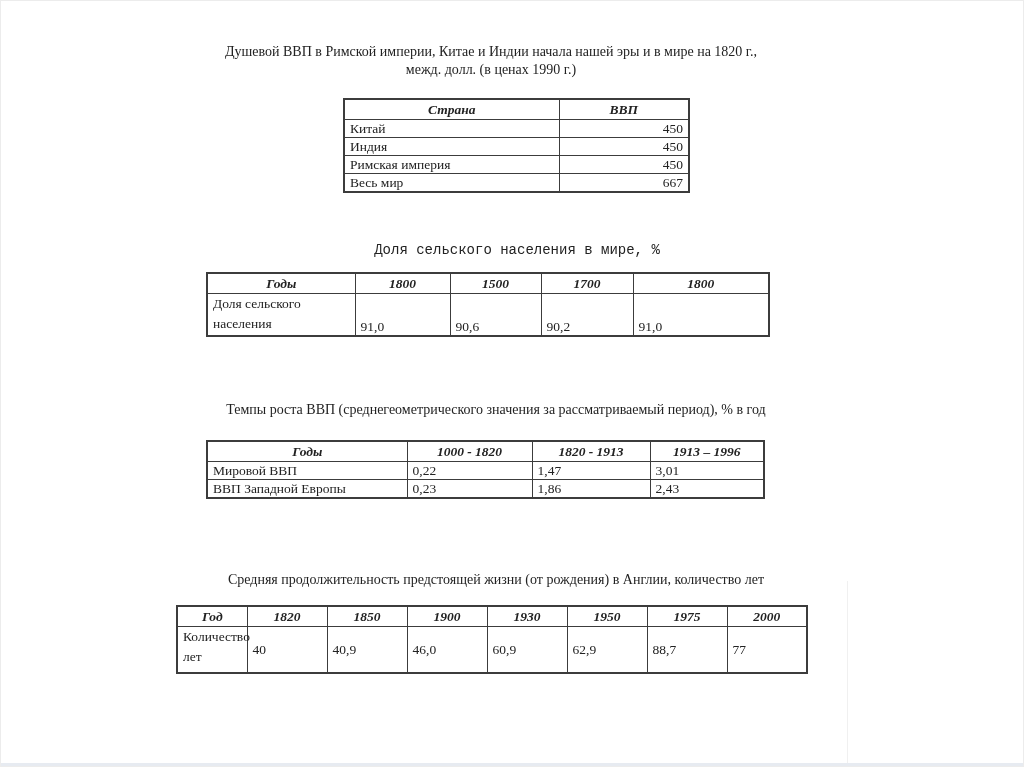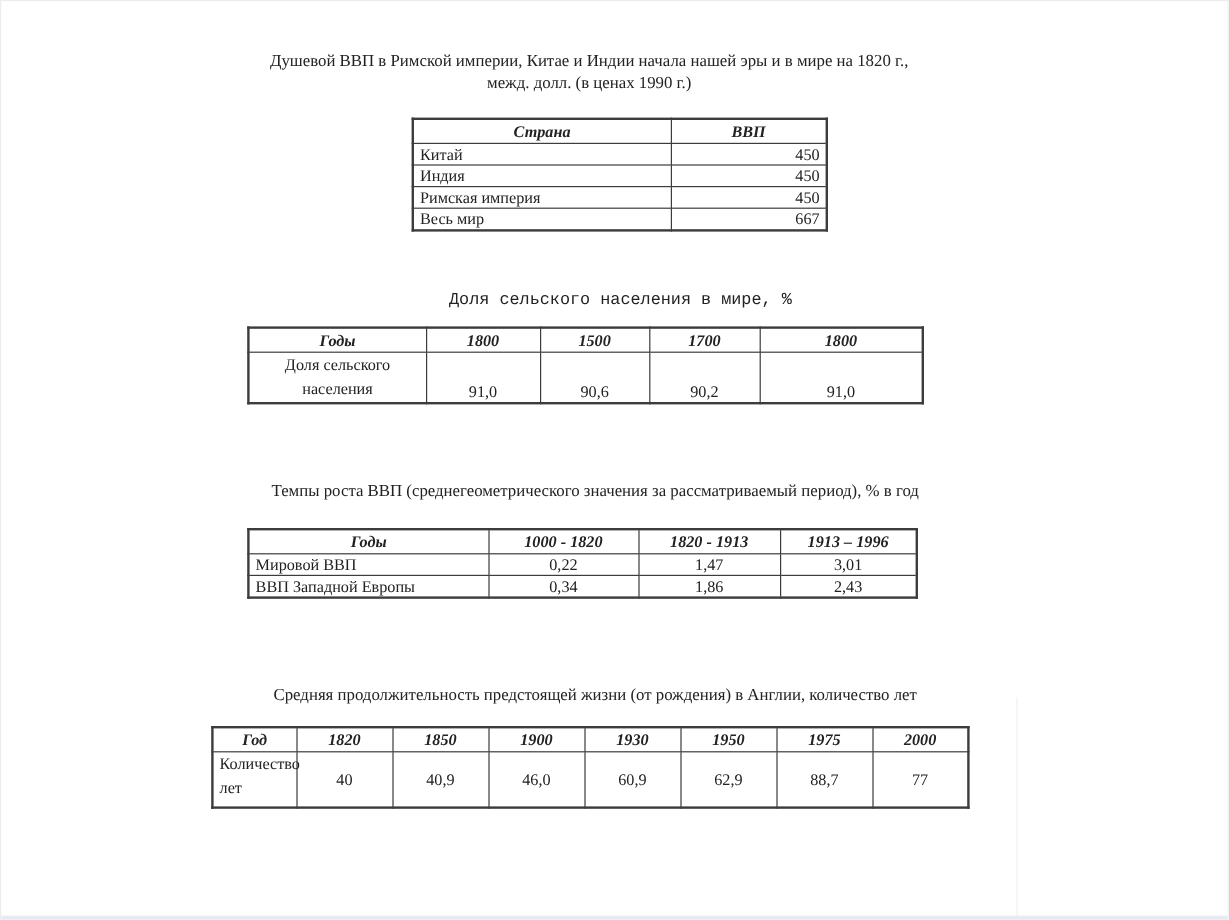--- a/index.html
+++ b/index.html
@@ -49,21 +49,21 @@
     text-align: center;
     height: 19px;
     padding: 0 2px;
     vertical-align: middle;
     font-size: 13.5px;
   }
   table.tbl td { padding: 0 5px; }
   .row17 td { height: 17px; vertical-align: middle; }
   .lbl { text-align: left; }
   .num { text-align: right; }
-  .cnum { text-align: center; }
+  .cnum { }
   .vbot { vertical-align: bottom; padding-bottom: 3px; }
   .vtop { vertical-align: top; padding-top: 1px; }
   .two-line { line-height: 1.45; }
   .tbl2-datarow td { height: 41px; }
   .tbl4-datarow td { height: 45px; }
 </style>
 </head>
 <body>
 
 <div class="page">
@@ -156,21 +156,21 @@
     </thead>
     <tbody>
       <tr class="row17">
         <td class="lbl">Мировой ВВП</td>
         <td class="cnum">0,22</td>
         <td class="cnum">1,47</td>
         <td class="cnum">3,01</td>
       </tr>
       <tr class="row17">
         <td class="lbl">ВВП Западной Европы</td>
-        <td class="cnum">0,34</td>
+        <td class="cnum">0,23</td>
         <td class="cnum">1,86</td>
         <td class="cnum">2,43</td>
       </tr>
     </tbody>
   </table>
 
   <div class="sec-title" style="top:570px; left:190px; width:610px;">Средняя продолжительность предстоящей жизни (от рождения) в Англии, количество лет</div>
 
   <table class="tbl" style="top:604px; left:175px; width:630px;">
     <colgroup>

